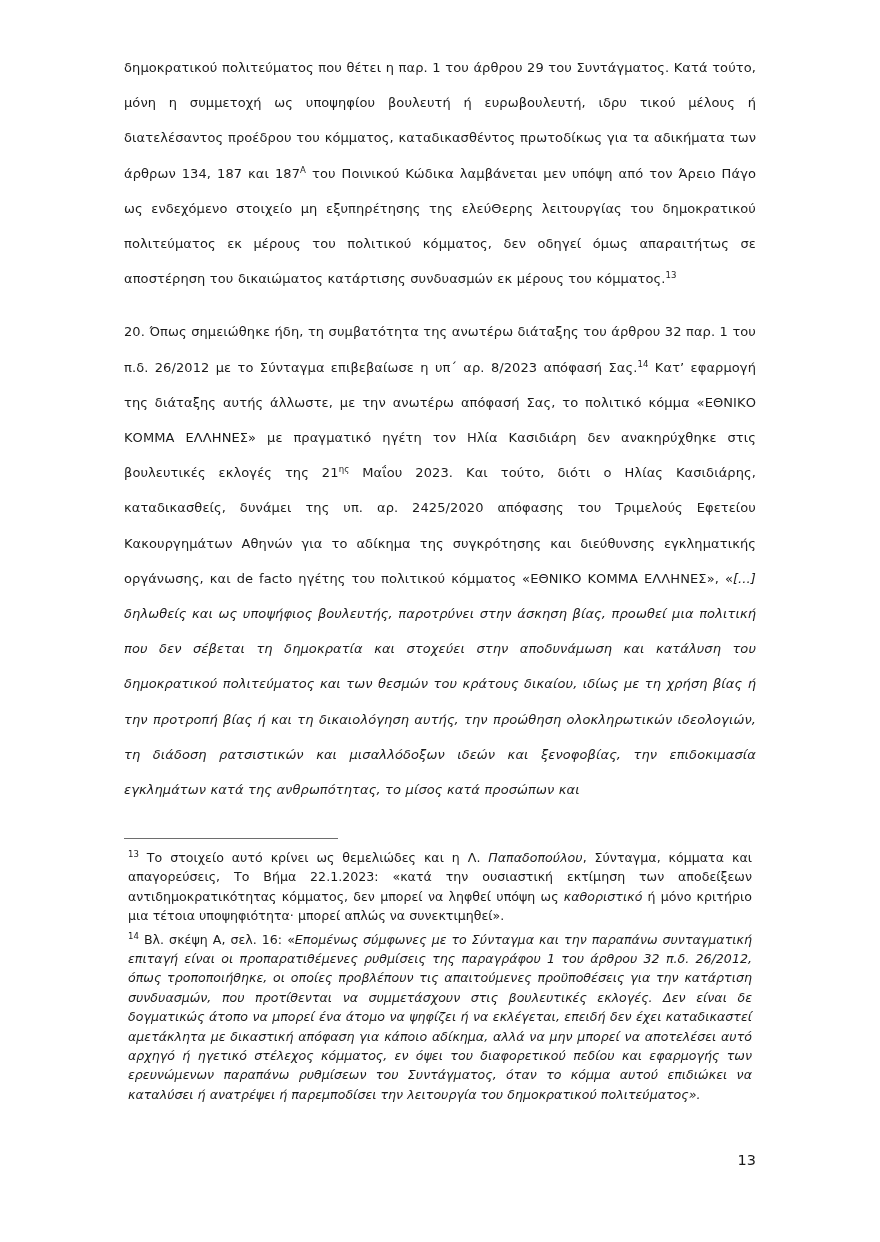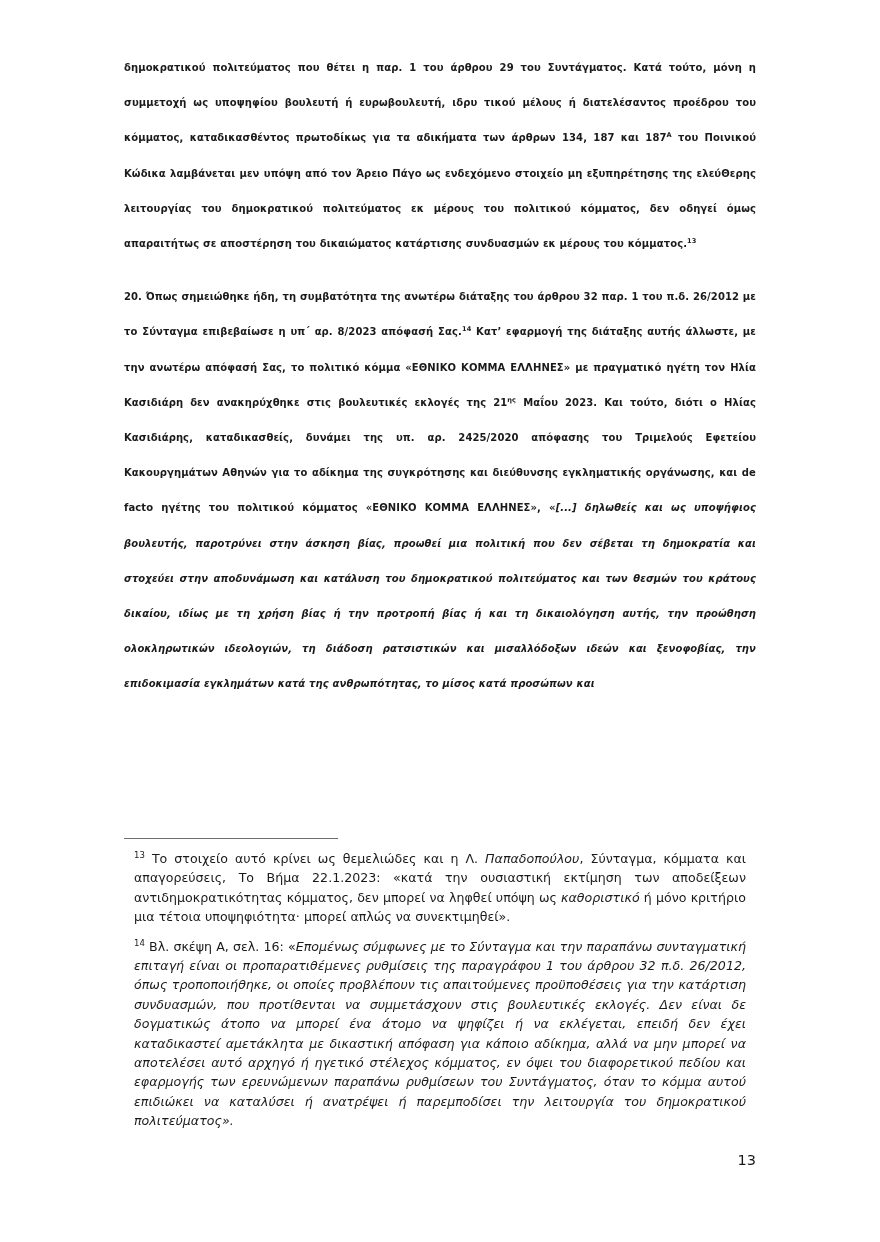--- a/index.html
+++ b/index.html
@@ -21,28 +21,27 @@
   }
   .content {
     position: absolute;
     left: 124px;
     top: 50px;
     width: 632px;
   }
 
   
   .para {
-    font-size: 10px;
+    font-size: 13px;
     line-height: 35.2px;
     text-align: justify;
     text-justify: inter-word;
     margin: 0 0 6px 0;
     letter-spacing: 0.1px;
     word-spacing: 0.2px;
-    font-weight: bold;
   }
   .para.first { margin-bottom: 18px; }
   .para.tight { margin-bottom: 0; }
 
   em, .ital { font-style: italic; }
 
   sup {
     font-size: 0.66em;
     vertical-align: super;
     line-height: 0;
@@ -59,21 +58,21 @@
     width: 214px;
     height: 0;
     border-top: 1.6px solid #6e6e6e;
     margin: 0 0 9px 0;
   }
   .fn {
     font-size: 12.6px;
     line-height: 19.4px;
     text-align: justify;
     text-justify: inter-word;
-    margin: 10px;
+    margin: 4px;
     letter-spacing: 0.02px;
   }
   .fn sup {
     font-size: 0.68em;
     vertical-align: super;
     line-height: 0;
   }
 
   
   .page-number {

